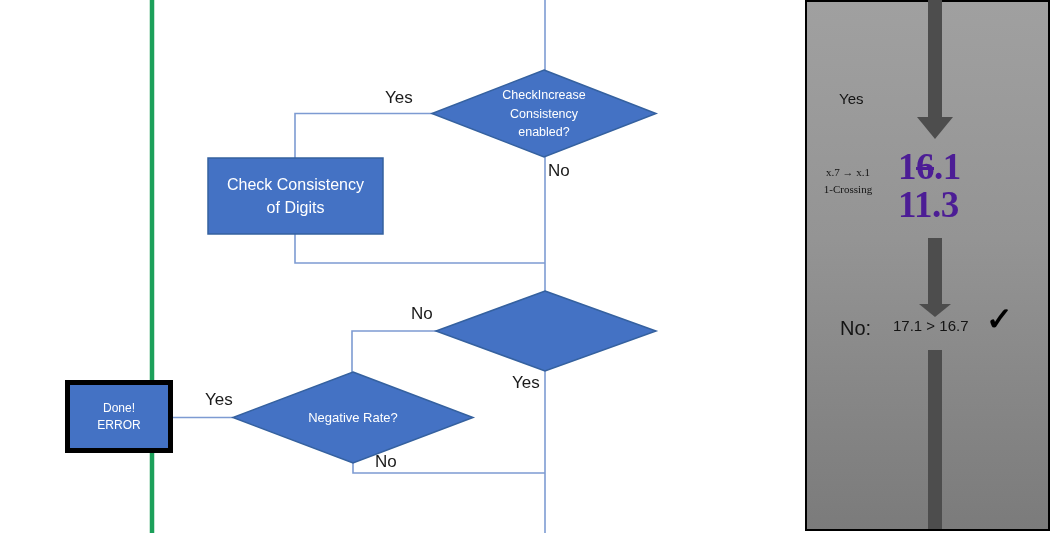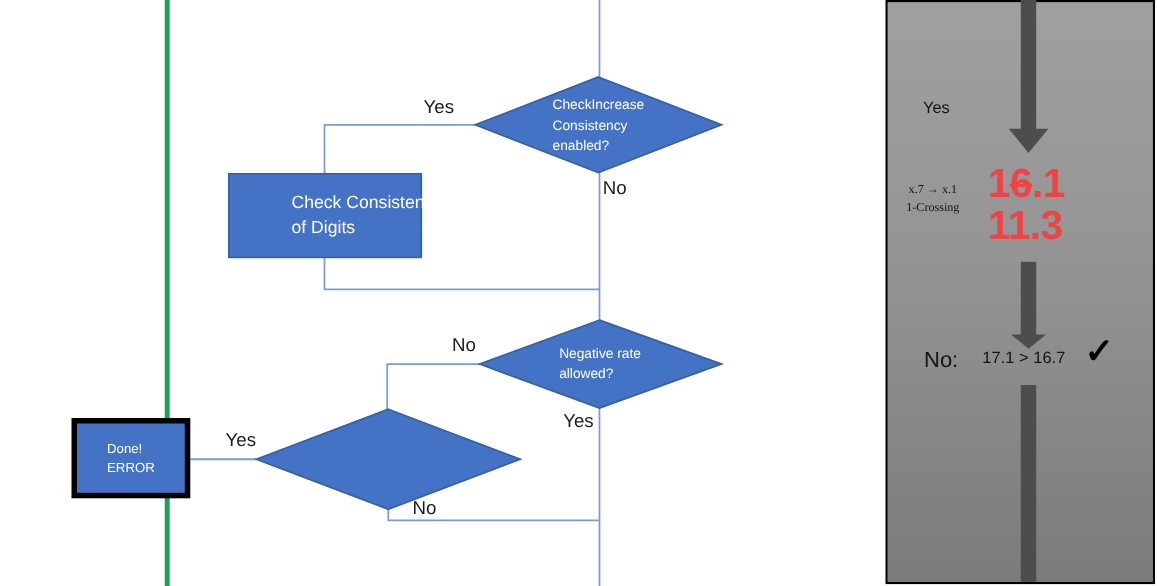--- a/index.html
+++ b/index.html
@@ -9,38 +9,38 @@
   }
   #shapes{position:absolute;left:0;top:0;z-index:2;}
   .panel{
     position:absolute;left:805px;top:0;width:241px;height:527px;
     border:2px solid #000;
     background:linear-gradient(180deg,#a0a0a0 0%,#949494 45%,#7b7b7b 100%);
     z-index:1;
   }
   .txt{position:absolute;z-index:3;}
   .shape-text{
-    display:flex;align-items:center;justify-content:center;text-align:left;
+    display:flex;align-items:center;justify-content:center;text-align:center;
     color:#ffffff;white-space:pre-line;
   }
   .d1t{left:433px;top:72px;width:222px;height:84px;font-size:12.5px;line-height:1.5;}
-  .rectt{left:208px;top:158px;width:175px;height:76px;font-size:16px;line-height:1.45;padding-left:38px;}
+  .rectt{left:208px;top:158px;width:175px;height:76px;font-size:16px;line-height:1.45;}
   .d2t{left:436px;top:291px;width:219px;height:80px;font-size:12.5px;line-height:1.5;}
   .d3t{left:233px;top:372px;width:240px;height:91px;font-size:13px;}
   .donet{left:70px;top:384px;width:98px;height:65px;font-size:12px;line-height:1.35;}
   .lbl{color:#1a1a1a;font-size:17px;}
   .lbl-yes-top{left:385px;top:88px;}
   .lbl-no-d1{left:548px;top:161px;}
   .lbl-no-d2{left:411px;top:304px;}
   .lbl-yes-d2{left:512px;top:373px;}
   .lbl-yes-d3{left:205px;top:390px;}
   .lbl-no-d3{left:375px;top:452px;}
   .p-yes{left:839px;top:90px;font-size:15px;color:#141414;}
   .p-rule{left:800px;top:164px;width:96px;font-size:11px;line-height:1.55;color:#141414;text-align:center;font-family:Liberation Serif, serif;}
-  .p-values{left:898px;top:148px;color:#ef4444;font-size:37px;font-weight:600;line-height:38px;letter-spacing:-0.5px;}
+  .p-values{left:898px;top:148px;color:#4c1d95;font-size:37px;font-weight:600;line-height:38px;letter-spacing:-0.5px;font-family:Liberation Serif, serif;}
   .p-values .struck{text-decoration:line-through;text-decoration-thickness:3px;}
   .p-result-label{left:840px;top:317px;font-size:20px;color:#141414;}
   .p-comparison{left:893px;top:317px;font-size:15px;color:#141414;}
   .p-check{left:986px;top:300px;font-size:32px;font-weight:bold;color:#000;}
 </style>
 </head>
 <body>
 
 <div id="slide">
 
@@ -76,22 +76,21 @@
       <polygon points="919,304 951,304 935,317"></polygon>
       <rect x="928" y="350" width="14" height="179"></rect>
     </g>
   </svg>
 
   <div class="txt shape-text d1t">CheckIncrease
 Consistency
 enabled?</div>
   <div class="txt shape-text rectt">Check Consistency
 of Digits</div>
-  <div class="txt shape-text d2t">Negative rate
-allowed?</div>
+  <div class="txt shape-text d3t">Negative Rate?</div>
   <div class="txt shape-text donet">Done!
 ERROR</div>
 
   <div class="txt lbl lbl-yes-top">Yes</div>
   <div class="txt lbl lbl-no-d1">No</div>
   <div class="txt lbl lbl-no-d2">No</div>
   <div class="txt lbl lbl-yes-d2">Yes</div>
   <div class="txt lbl lbl-yes-d3">Yes</div>
   <div class="txt lbl lbl-no-d3">No</div>
 

